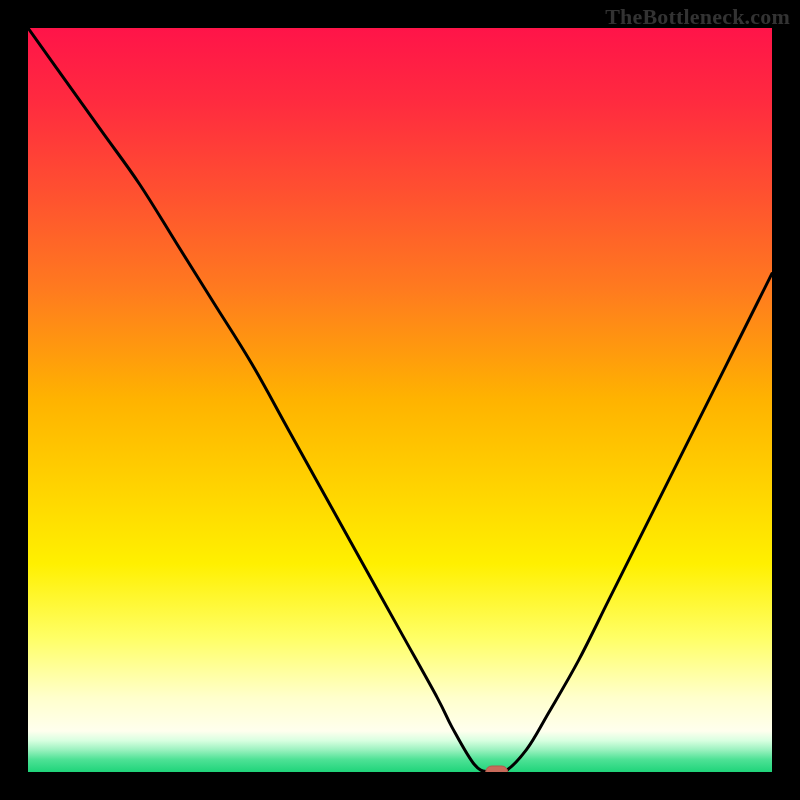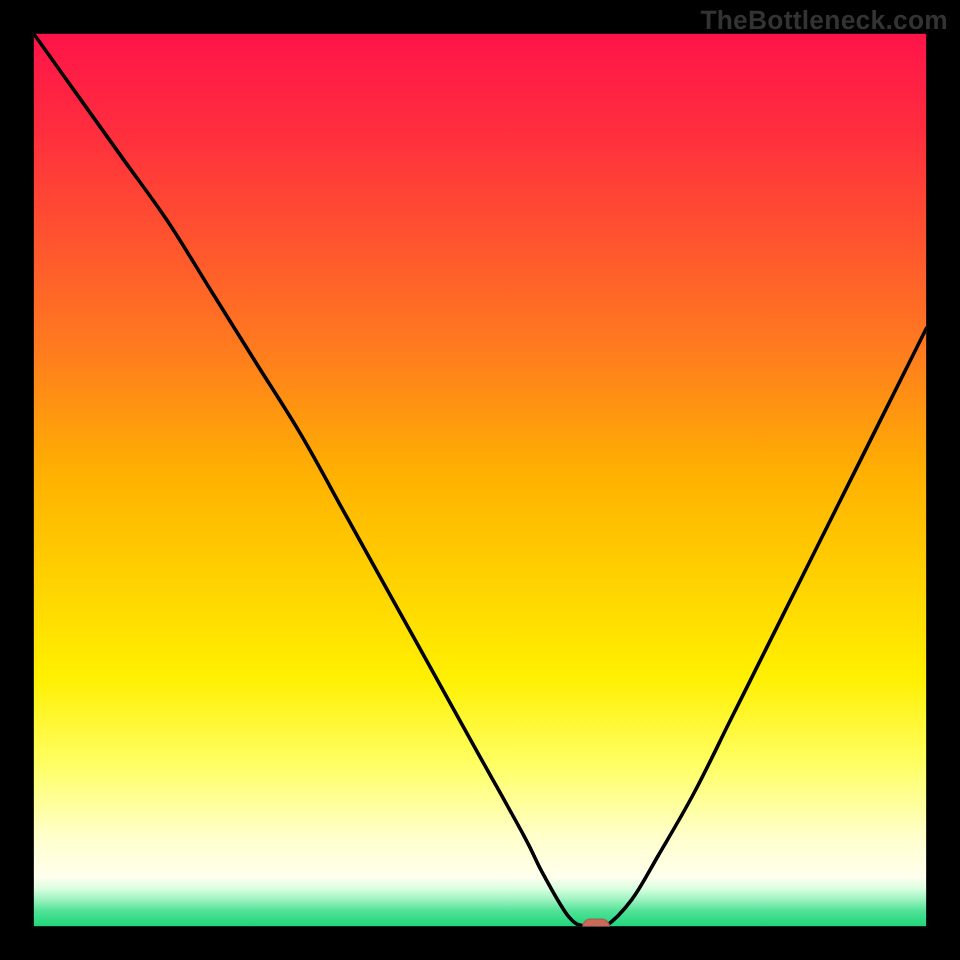--- a/index.html
+++ b/index.html
@@ -9,20 +9,21 @@
     height: 800px;
     background: #000;
     overflow: hidden;
     font-family: Arial, Helvetica, sans-serif;
   }
   .frame {
     position: relative;
     width: 800px;
     height: 800px;
     background: #000;
+    font-family: Liberation Serif, serif;
   }
   .watermark {
     position: absolute;
     top: 4px;
     right: 10px;
     color: #333;
     font-size: 22px;
     font-weight: 600;
     letter-spacing: 0.2px;
     user-select: none;

